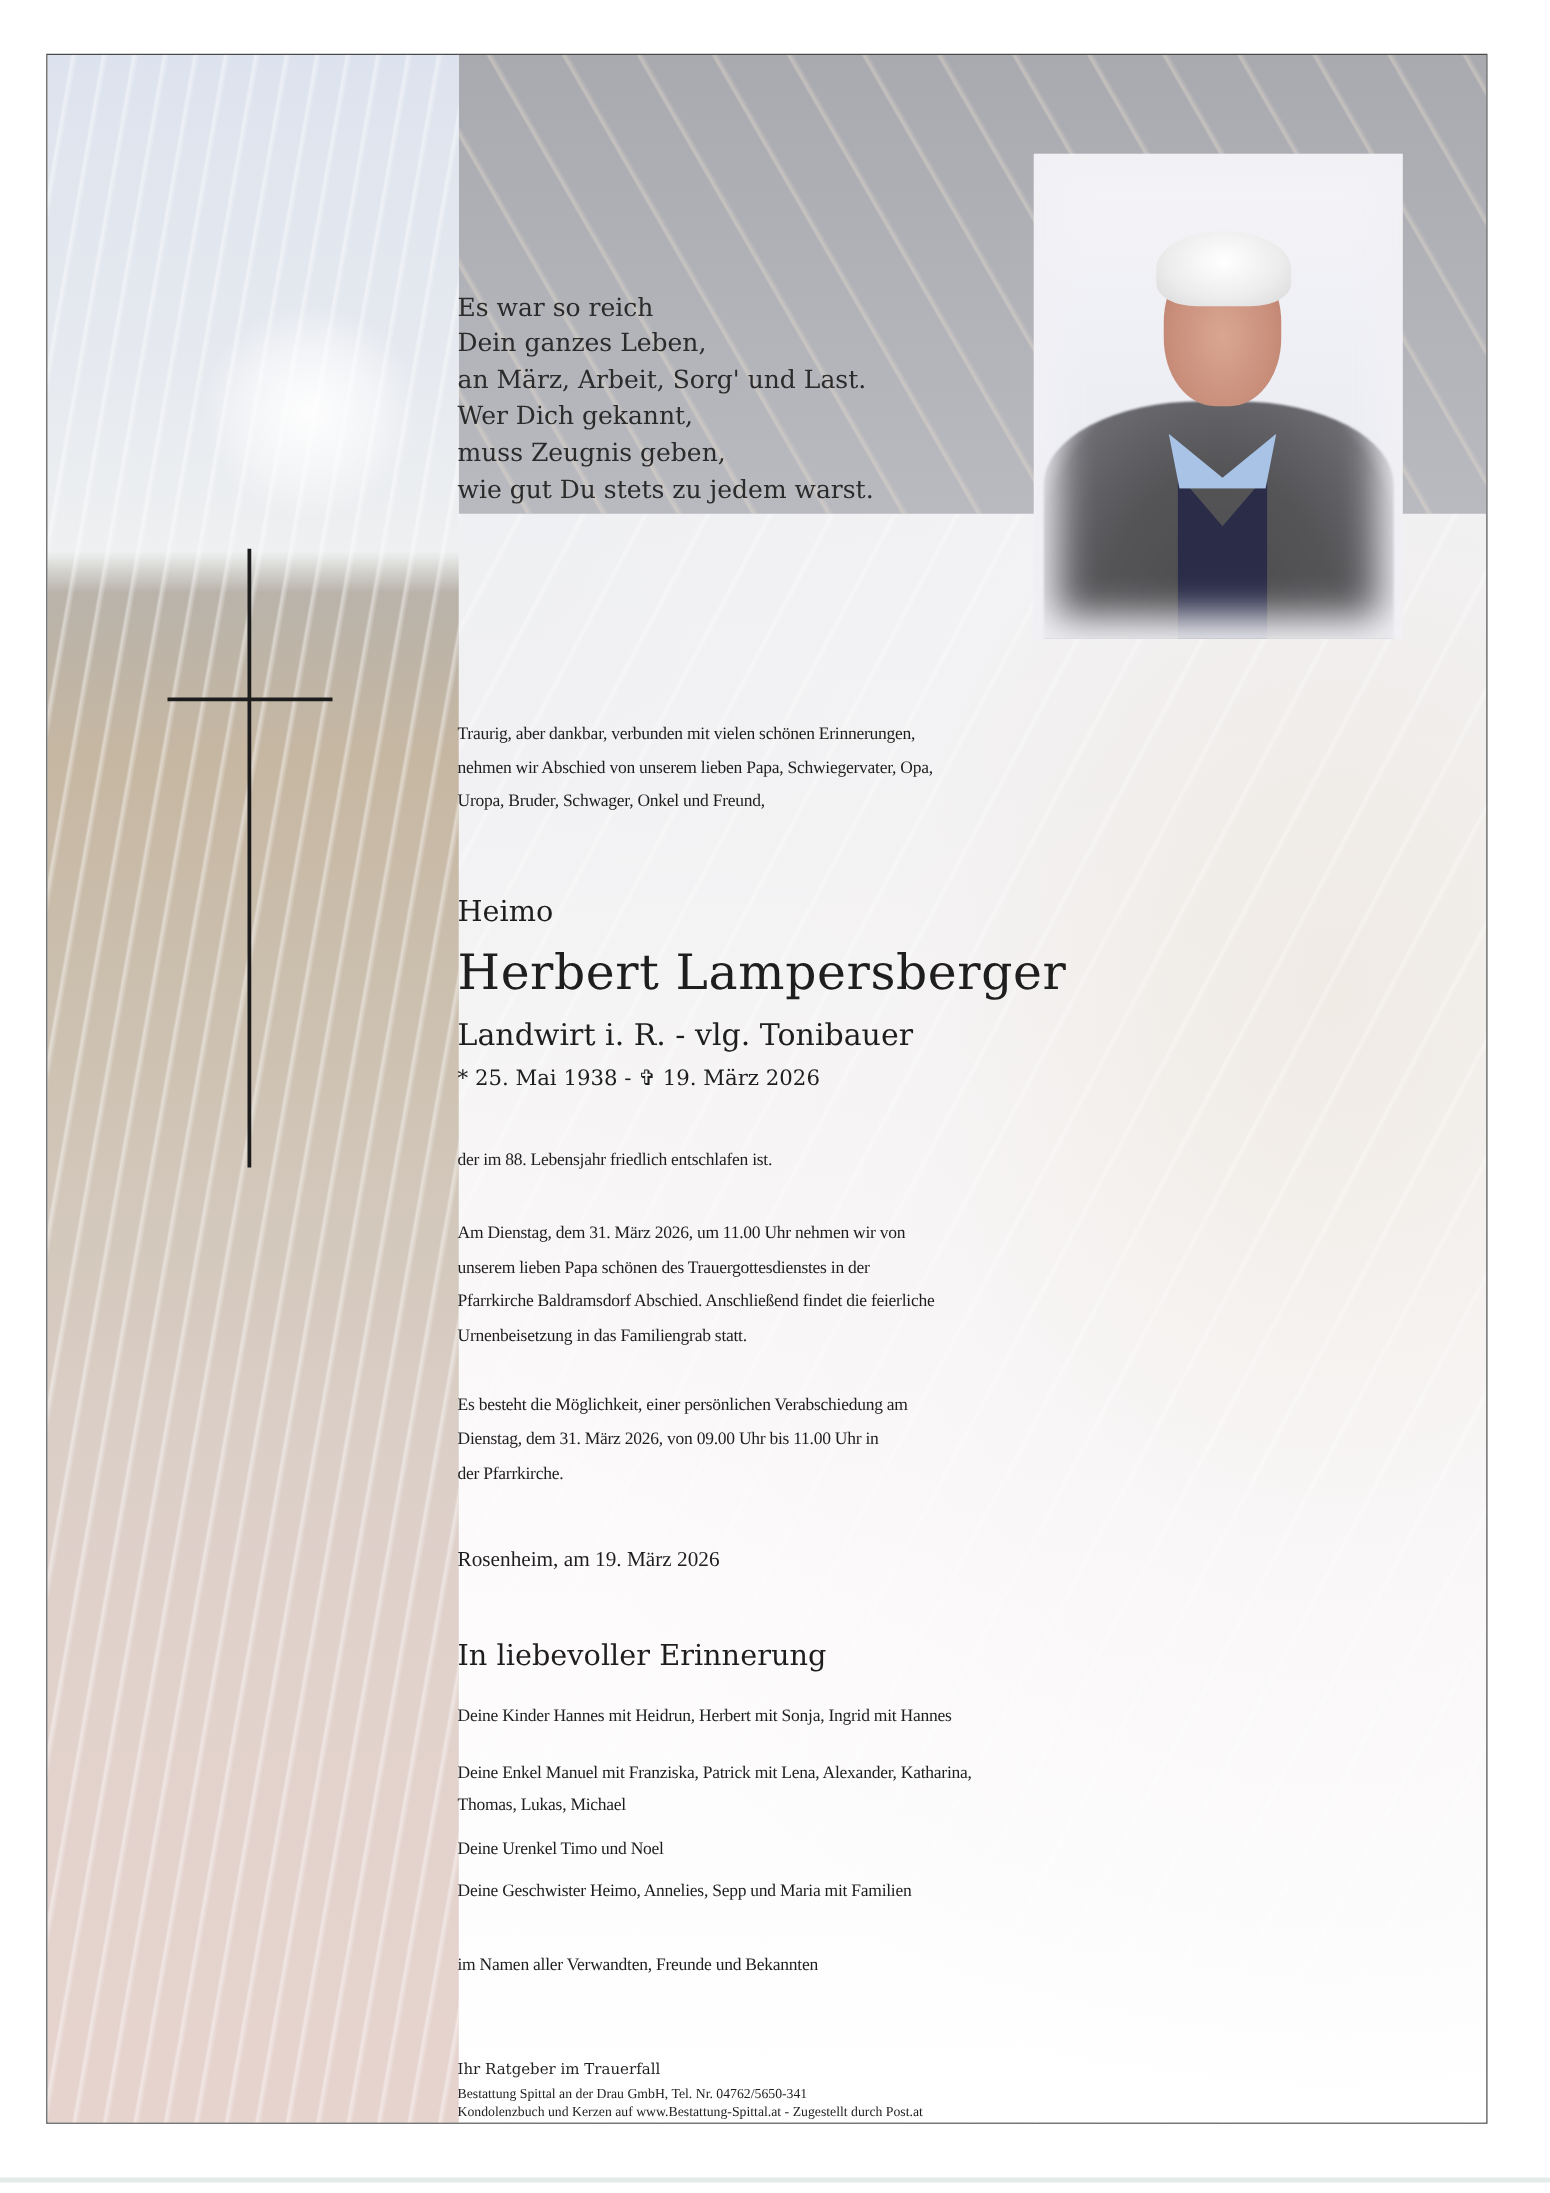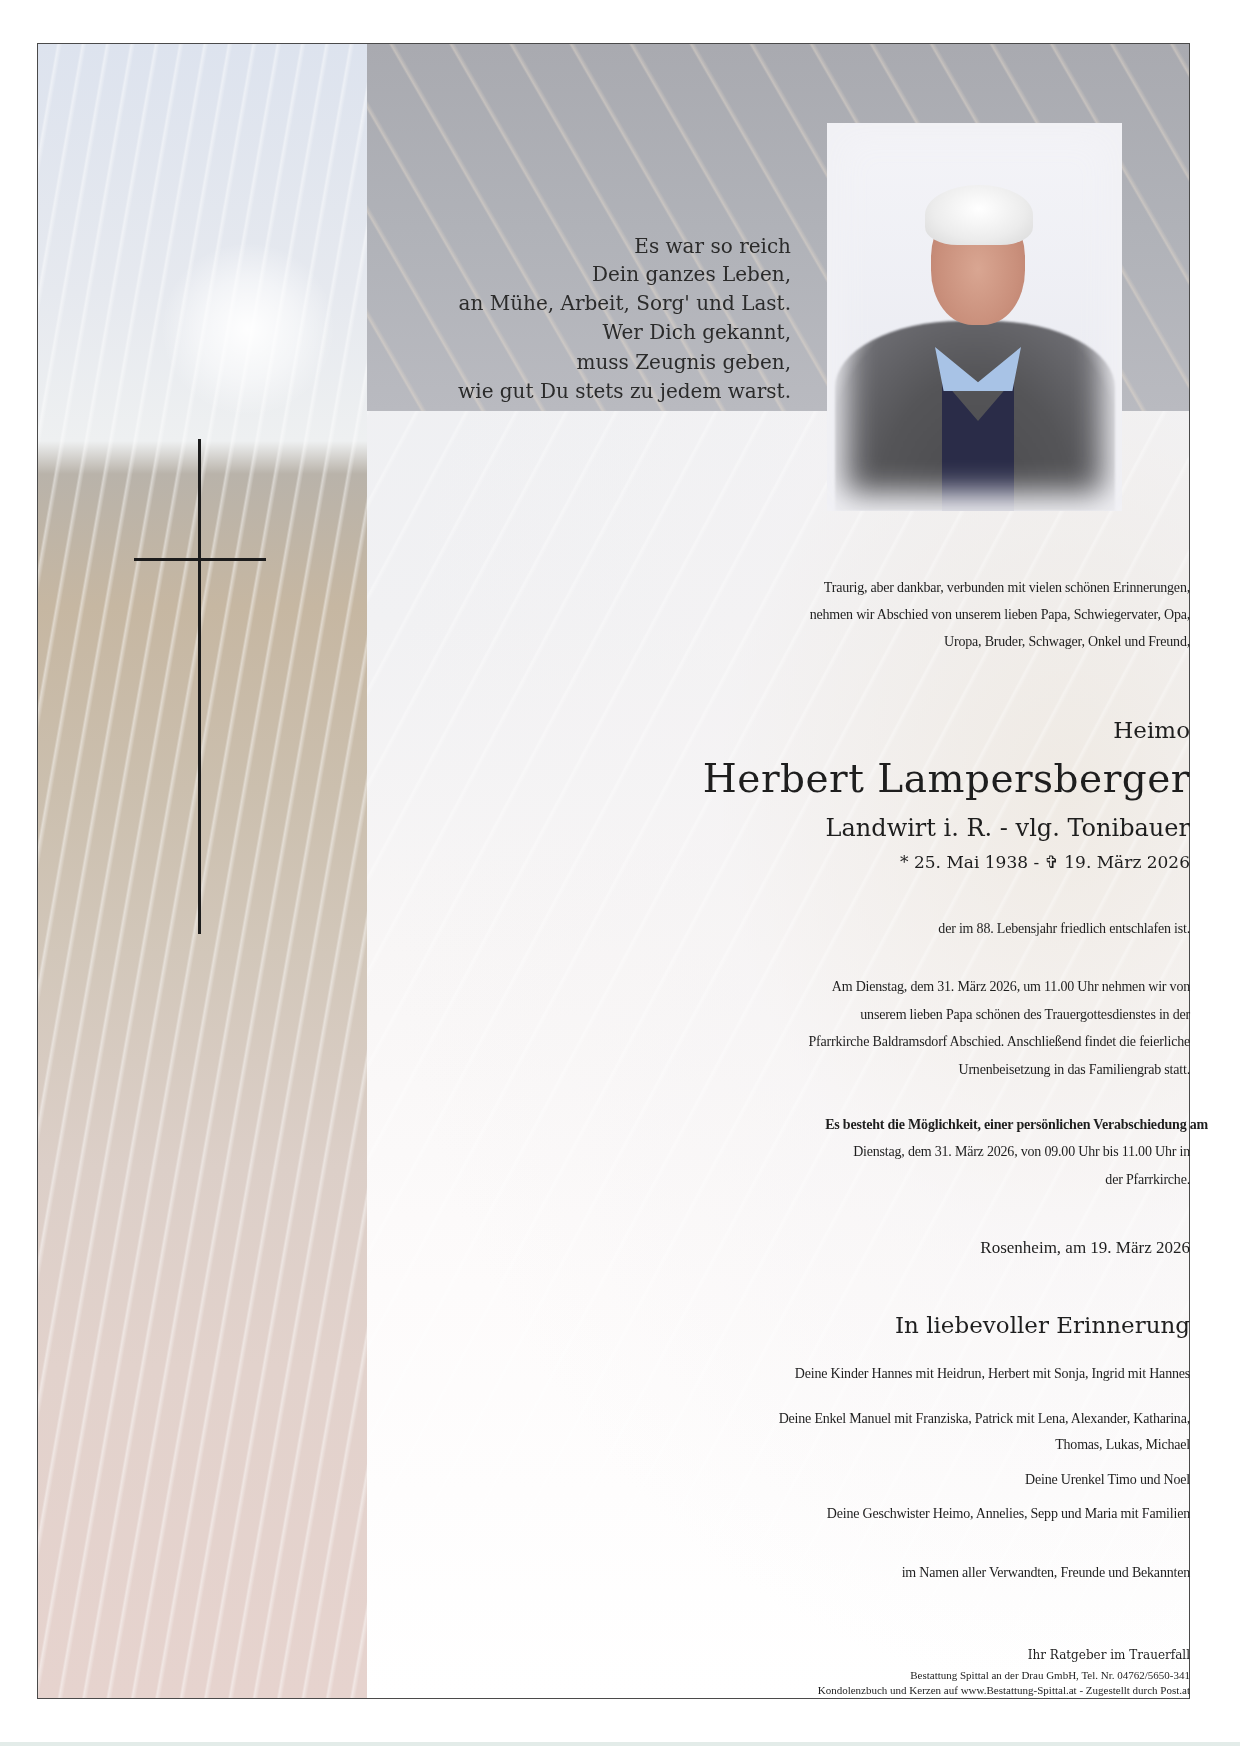--- a/index.html
+++ b/index.html
@@ -33,21 +33,21 @@
     background: radial-gradient(ellipse at 50% 100%, #4a4a4d 0%, #555558 50%, #6b6b70 80%, rgba(200,200,206,0.3) 100%);
     border-radius: 45% 45% 0 0 / 35% 35% 0 0; filter: blur(1px); }
   .photo .sweater { position: absolute; left: 115px; bottom: 0; width: 72px; height: 150px; background: #2a2c48; clip-path: polygon(0 12%, 50% 40%, 100% 12%, 100% 100%, 0 100%); }
   .photo .collar { position: absolute; left: 108px; bottom: 120px; width: 86px; height: 44px; background: #a8c3e6; clip-path: polygon(0 0, 50% 80%, 100% 0, 90% 100%, 50% 100%, 10% 100%); }
   .photo .face { position: absolute; left: 104px; top: 78px; width: 94px; height: 124px; border-radius: 46% 46% 44% 44%;
     background: radial-gradient(ellipse at 50% 55%, #d9a692 0%, #c98f7b 60%, #b87c6a 100%); }
   .photo .hair { position: absolute; left: 98px; top: 62px; width: 108px; height: 60px; border-radius: 50% 50% 30% 30%;
     background: radial-gradient(ellipse at 50% 40%, #ffffff 0%, #ececec 60%, #d8d8d8 100%); }
   .photo .fade { position: absolute; inset: 0; box-shadow: inset 0 0 30px 18px #f1f1f5; }
 
-  .t { position: absolute; left: 329px; right: 0; text-align: right; white-space: nowrap; }
+  .t { position: absolute; left: 329px; right: 0; text-align: left; white-space: nowrap; }
   .poem { font-family: "DejaVu Serif", serif; font-size: 20px; color: #2b2b2b; }
   .body { font-size: 14px; letter-spacing: -0.2px; }
   .herrn { font-family: "DejaVu Serif", serif; font-size: 23px; }
   .name { font-family: "DejaVu Serif", serif; font-size: 39px; letter-spacing: 0.5px; }
   .sub { font-family: "DejaVu Serif", serif; font-size: 24px; }
   .dates { font-family: "DejaVu Serif", serif; font-size: 17px; }
   .small { font-size: 17px; }
   .heading2 { font-family: "DejaVu Serif", serif; font-size: 23px; }
   .foot1 { font-family: "DejaVu Serif", serif; font-size: 12px; }
   .foot2 { font-size: 11px; }
@@ -70,41 +70,41 @@
     <div class="sweater"></div>
     <div class="collar"></div>
     <div class="face"></div>
     <div class="hair"></div>
     <div class="fade"></div>
   </div>
 </div>
 
 <div class="t poem" style="left:366px; width:425px; right:auto; top:234px;">Es war so reich</div>
 <div class="t poem" style="left:366px; width:425px; right:auto; top:262px;">Dein ganzes Leben,</div>
-<div class="t poem" style="left:366px; width:425px; right:auto; top:291px;">an Mühe, Arbeit, Sorg' und Last.</div>
+<div class="t poem" style="left:366px; width:425px; right:auto; top:291px;">an März, Arbeit, Sorg' und Last.</div>
 <div class="t poem" style="left:366px; width:425px; right:auto; top:320px;">Wer Dich gekannt,</div>
 <div class="t poem" style="left:366px; width:425px; right:auto; top:350px;">muss Zeugnis geben,</div>
 <div class="t poem" style="left:366px; width:425px; right:auto; top:379px;">wie gut Du stets zu jedem warst.</div>
 
 <div class="t body" style="left:366px; width:824px; top:580px;">Traurig, aber dankbar, verbunden mit vielen schönen Erinnerungen,</div>
 <div class="t body" style="left:366px; width:824px; top:607px;">nehmen wir Abschied von unserem lieben Papa, Schwiegervater, Opa,</div>
 <div class="t body" style="left:366px; width:824px; top:634px;">Uropa, Bruder, Schwager, Onkel und Freund,</div>
 
 <div class="t herrn" style="left:366px; width:824px; top:717px;">Heimo</div>
 <div class="t name" style="left:366px; width:824px; top:756px;">Herbert Lampersberger</div>
 <div class="t sub" style="left:366px; width:824px; top:814px;">Landwirt i. R. - vlg. Tonibauer</div>
 <div class="t dates" style="left:366px; width:824px; top:852px;">* 25. Mai 1938 - ✞ 19. März 2026</div>
 <div class="t body" style="left:366px; width:824px; top:921px;">der im 88. Lebensjahr friedlich entschlafen ist.</div>
 
 <div class="t body" style="left:366px; width:824px; top:979px;">Am Dienstag, dem 31. März 2026, um 11.00 Uhr nehmen wir von</div>
 <div class="t body" style="left:366px; width:824px; top:1007px;">unserem lieben Papa schönen des Trauergottesdienstes in der</div>
 <div class="t body" style="left:366px; width:824px; top:1034px;">Pfarrkirche Baldramsdorf Abschied. Anschließend findet die feierliche</div>
 <div class="t body" style="left:366px; width:824px; top:1062px;">Urnenbeisetzung in das Familiengrab statt.</div>
 
-<div class="t body" style="left:384px; width:824px; top:1117px;font-weight:bold;">Es besteht die Möglichkeit, einer persönlichen Verabschiedung am</div>
+<div class="t body" style="left:366px; width:824px; top:1117px;">Es besteht die Möglichkeit, einer persönlichen Verabschiedung am</div>
 <div class="t body" style="left:366px; width:824px; top:1144px;">Dienstag, dem 31. März 2026, von 09.00 Uhr bis 11.00 Uhr in</div>
 <div class="t body" style="left:366px; width:824px; top:1172px;">der Pfarrkirche.</div>
 
 <div class="t small" style="left:366px; width:824px; top:1238px;">Rosenheim, am 19. März 2026</div>
 
 <div class="t heading2" style="left:366px; width:824px; top:1312px;">In liebevoller Erinnerung</div>
 <div class="t body" style="left:366px; width:824px; top:1366px;">Deine Kinder Hannes mit Heidrun, Herbert mit Sonja, Ingrid mit Hannes</div>
 <div class="t body" style="left:366px; width:824px; top:1411px;">Deine Enkel Manuel mit Franziska, Patrick mit Lena, Alexander, Katharina,</div>
 <div class="t body" style="left:366px; width:824px; top:1437px;">Thomas, Lukas, Michael</div>
 <div class="t body" style="left:366px; width:824px; top:1472px;">Deine Urenkel Timo und Noel</div>

